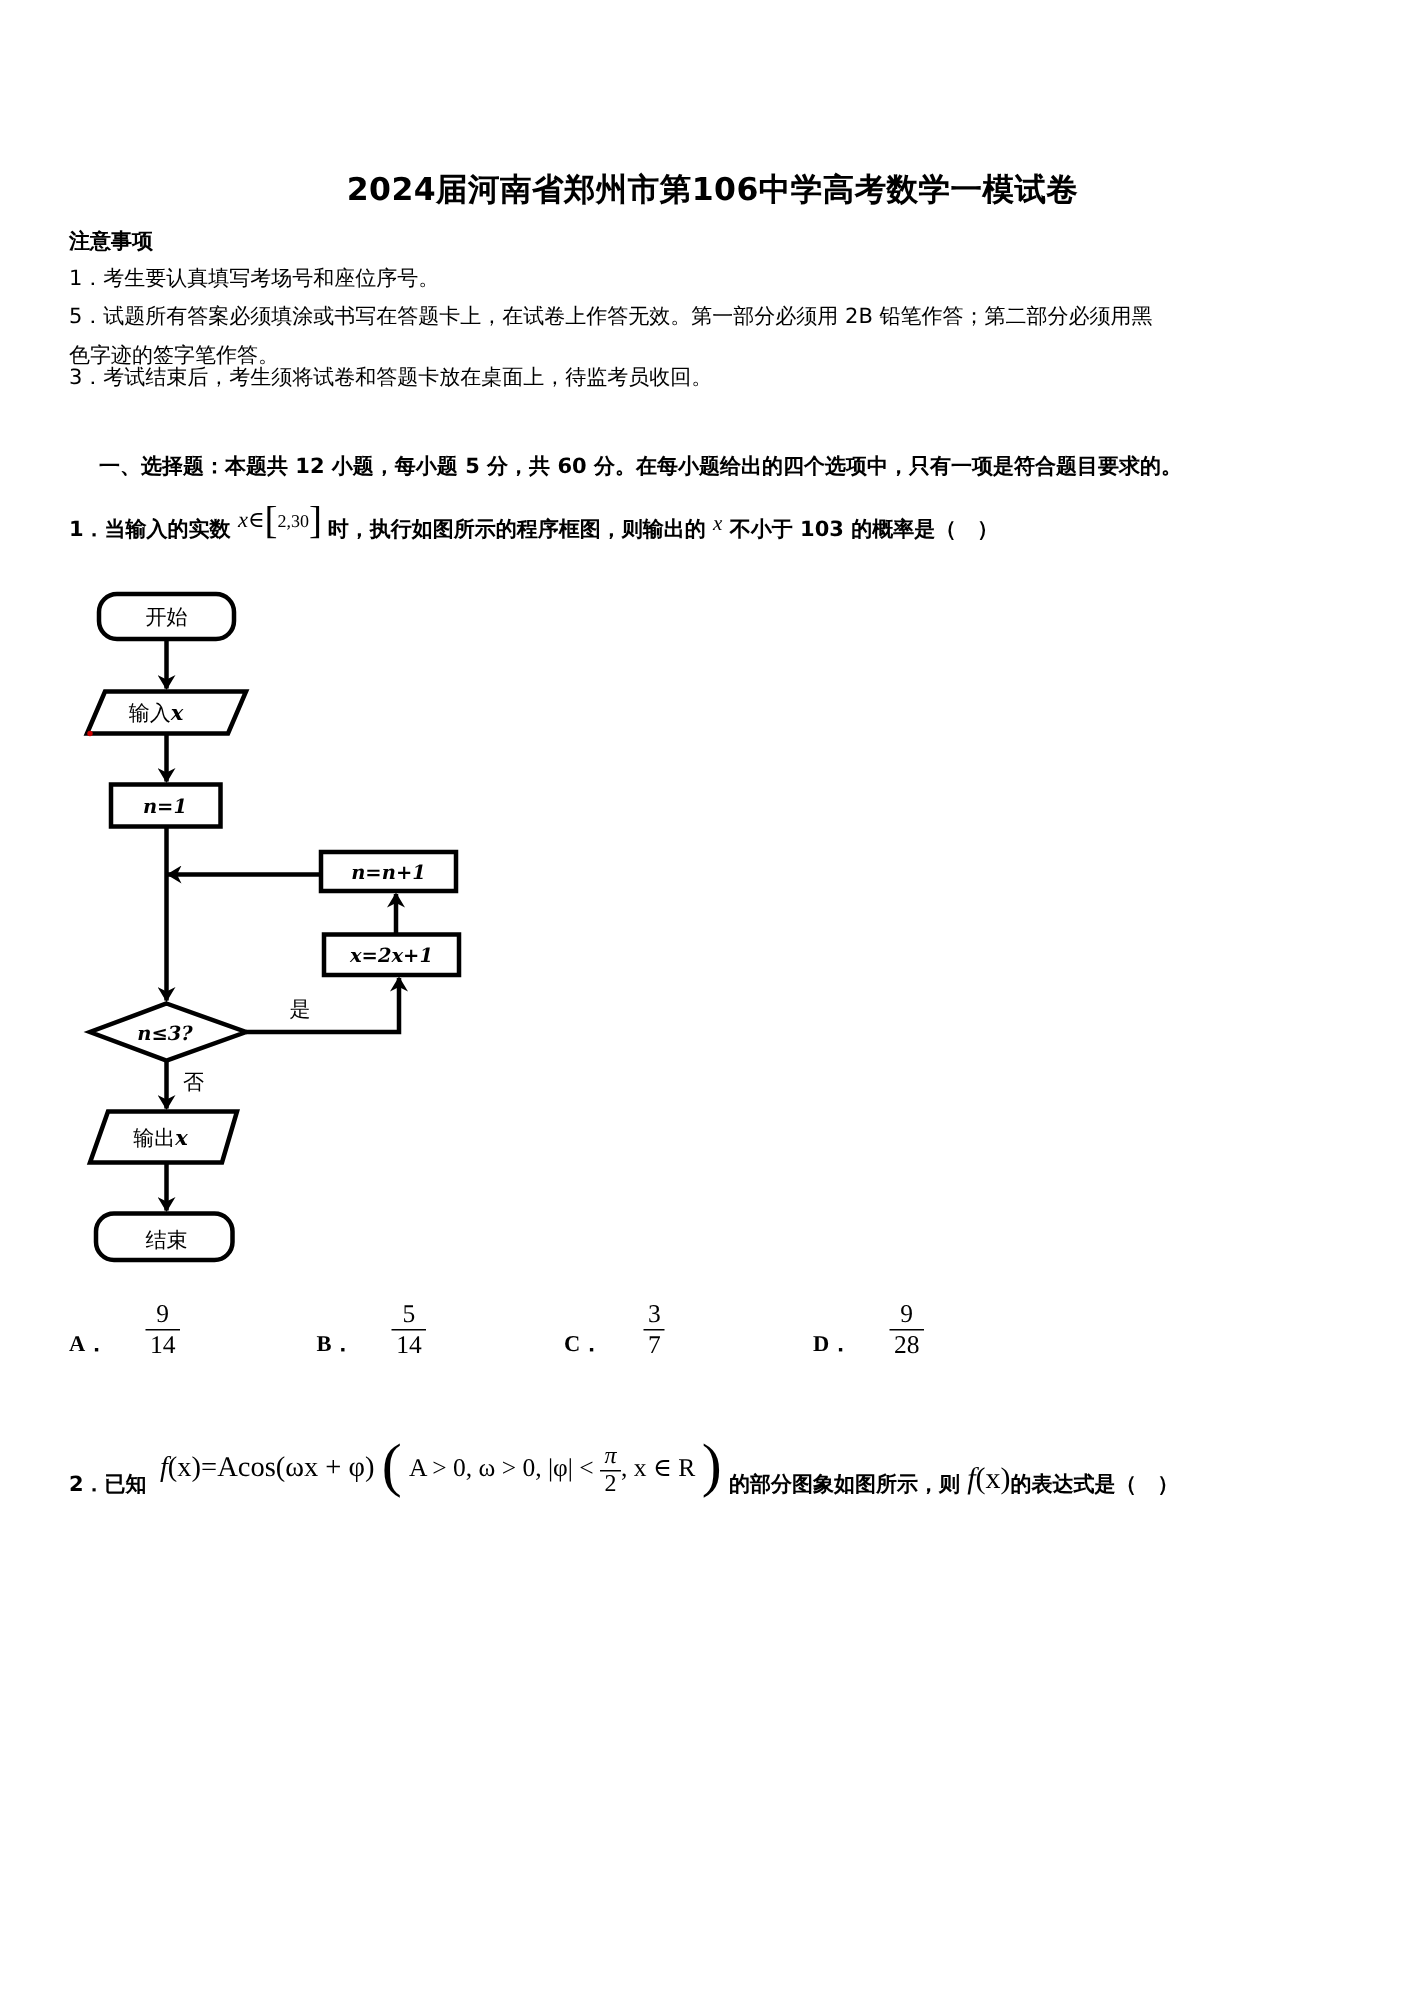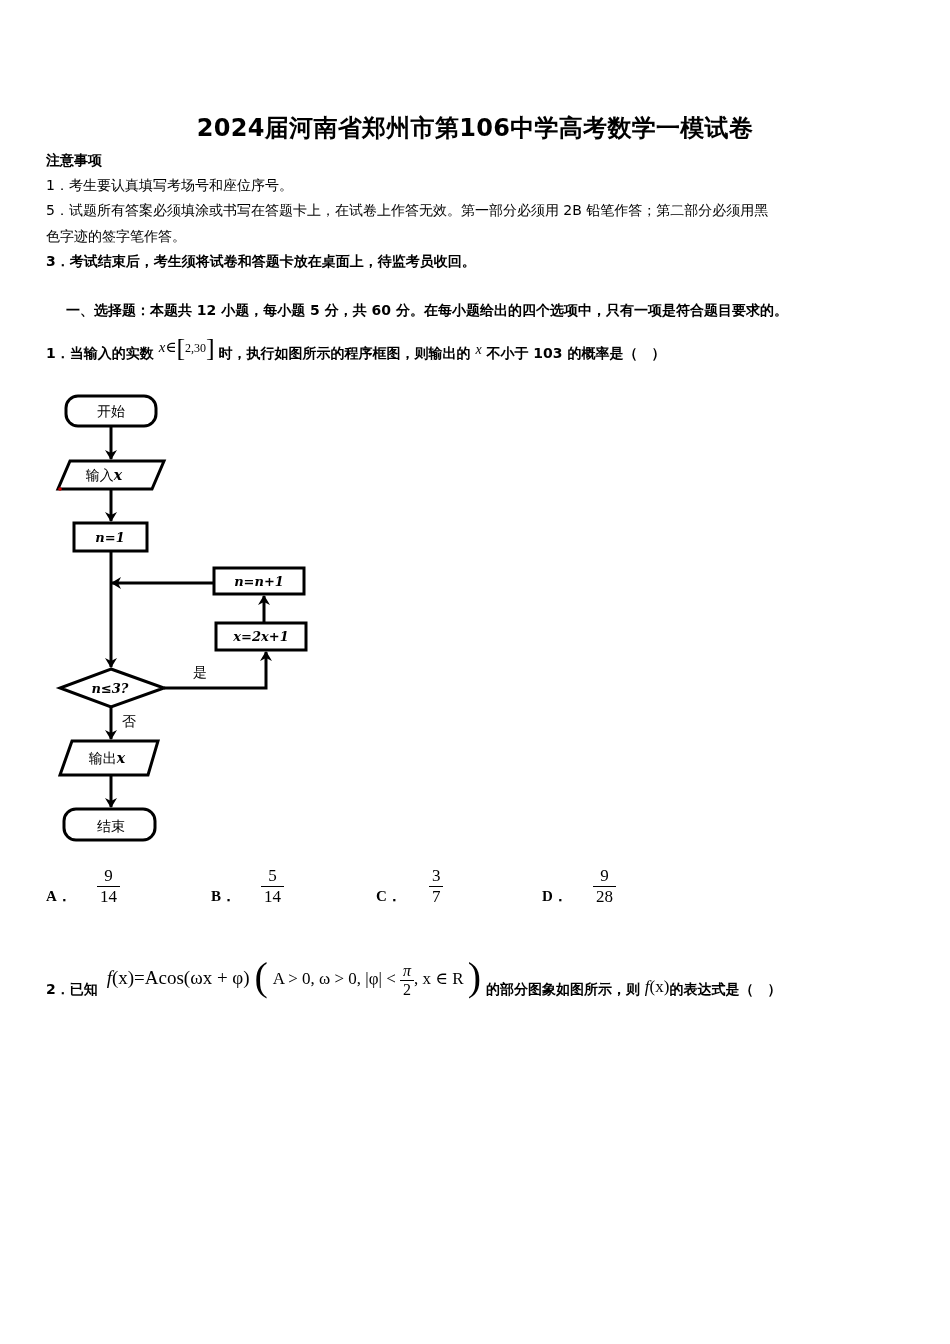--- a/index.html
+++ b/index.html
@@ -1,39 +1,39 @@
 <!DOCTYPE html>
 <html><head>
   <meta charset="utf-8">
   <style>
     * { margin: 0; padding: 0; box-sizing: border-box; }
     html, body { width: 950px; height: 1344px; background: #ffffff; }
     body { position: relative; font-family: "DejaVu Sans", "Liberation Sans", sans-serif; color: #000; overflow: hidden; }
     .abs { position: absolute; white-space: nowrap; }
-    .title { left: 0; width: 950px; top: 112px; text-align: center; font-size: 24px; font-weight: bold; letter-spacing: 0.3px; }
+    .title { left: 0; width: 950px; top: 112px; text-align: center; font-size: 21px; font-weight: bold; letter-spacing: 0.3px; }
     .line { left: 46px; font-size: 14px; font-weight: bold; }
     .math { font-family: "Liberation Serif", "DejaVu Serif", serif; font-weight: normal; }
     .mi { font-style: italic; }
     .bracket { font-size: 26px; font-family: "Liberation Serif", serif; font-weight: normal; vertical-align: -4px; }
     .frac { display: inline-block; text-align: center; vertical-align: middle; font-family: "Liberation Serif", serif; font-weight: normal; font-size: 17px; line-height: 20px; }
     .frac .num { display: block; padding: 0 3px; border-bottom: 1px solid #000; }
     .frac .den { display: block; padding: 0 3px; }
     .opt-label { font-family: "Liberation Serif", serif; font-weight: bold; font-size: 15px; }
     svg text { font-family: "DejaVu Serif", "Liberation Serif", serif; }
   </style>
 </head>
 <body>
 
 <div class="abs title">2024届河南省郑州市第106中学高考数学一模试卷</div>
 
 <div class="abs line" style="top:152px;">注意事项</div>
 <div class="abs line" style="top:177px; font-weight:normal;text-align:center;">1．考生要认真填写考场号和座位序号。</div>
 <div class="abs line" style="top:202px; font-weight:normal;">5．试题所有答案必须填涂或书写在答题卡上，在试卷上作答无效。第一部分必须用 2B 铅笔作答；第二部分必须用黑</div>
 <div class="abs line" style="top:228px; font-weight:normal;">色字迹的签字笔作答。</div>
-<div class="abs line" style="top:253px; font-weight:bold;">3．考试结束后，考生须将试卷和答题卡放在桌面上，待监考员收回。</div>
+<div class="abs line" style="top:243px; font-weight:normal;">3．考试结束后，考生须将试卷和答题卡放在桌面上，待监考员收回。</div>
 
 <div class="abs line" style="top:302px;margin-left:20px;">一、选择题：本题共 12 小题，每小题 5 分，共 60 分。在每小题给出的四个选项中，只有一项是符合题目要求的。</div>
 
 <div class="abs line" style="top:332px; line-height:30px;">
   <span>1．当输入的实数</span>
   <span class="math" style="vertical-align:6px; font-size:15px;">
     <span class="mi">x</span><span>∈</span><span class="bracket">[</span><span style="font-size:12px;">2,30</span><span class="bracket">]</span>
   </span>
   <span>时，执行如图所示的程序框图，则输出的</span>
   <span class="math mi" style="vertical-align:4px;">x</span>
@@ -108,14 +108,14 @@
   <span class="math" style="font-size:19px; vertical-align:4px; margin-left:4px;">
     <span class="mi">f</span><span>(x)</span><span>=Acos(ωx + φ)</span>
   </span>
   <span class="math" style="font-size:40px; font-weight:100; vertical-align:-2px;">(</span>
   <span class="math" style="font-size:17px; vertical-align:4px;">
     <span>A &gt; 0, ω &gt; 0, |φ| &lt;</span>
     <span class="frac" style="font-size:16px; line-height:18px;"><span class="num mi">π</span><span class="den">2</span></span><span>, x ∈ R</span>
   </span>
   <span class="math" style="font-size:40px; font-weight:100; vertical-align:-2px;">)</span>
   <span style="vertical-align:-6px;">的部分图象如图所示，则</span>
-  <span class="math" style="font-size:17px; vertical-align:-4px;"><span class="mi">f</span><span>(x)</span></span><span style="vertical-align:-6px;">的表达式是（　）</span>
+  <span class="math" style="font-size:20px; vertical-align:-4px;"><span class="mi">f</span><span>(x)</span></span><span style="vertical-align:-6px;">的表达式是（　）</span>
 </div>
 
 </body></html>

